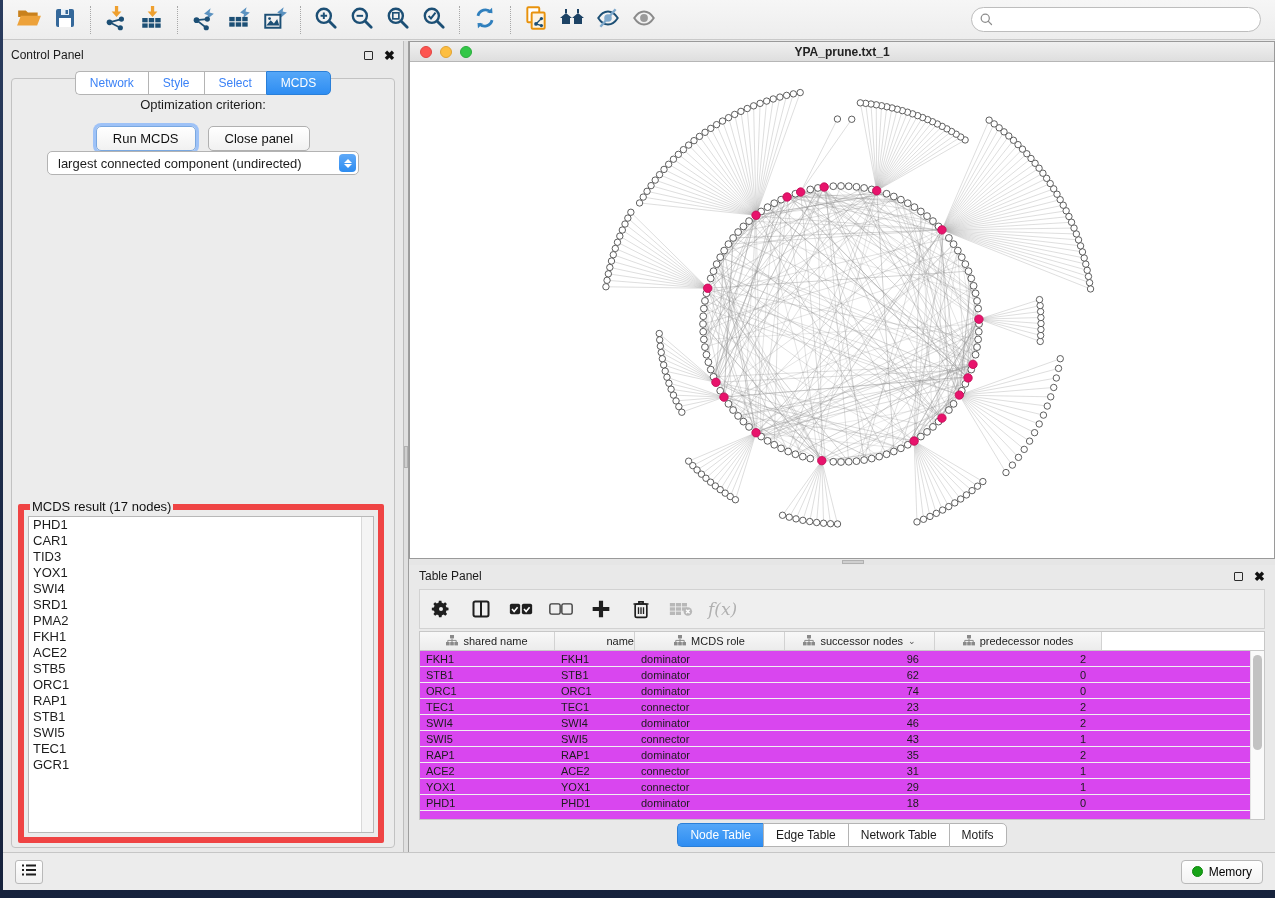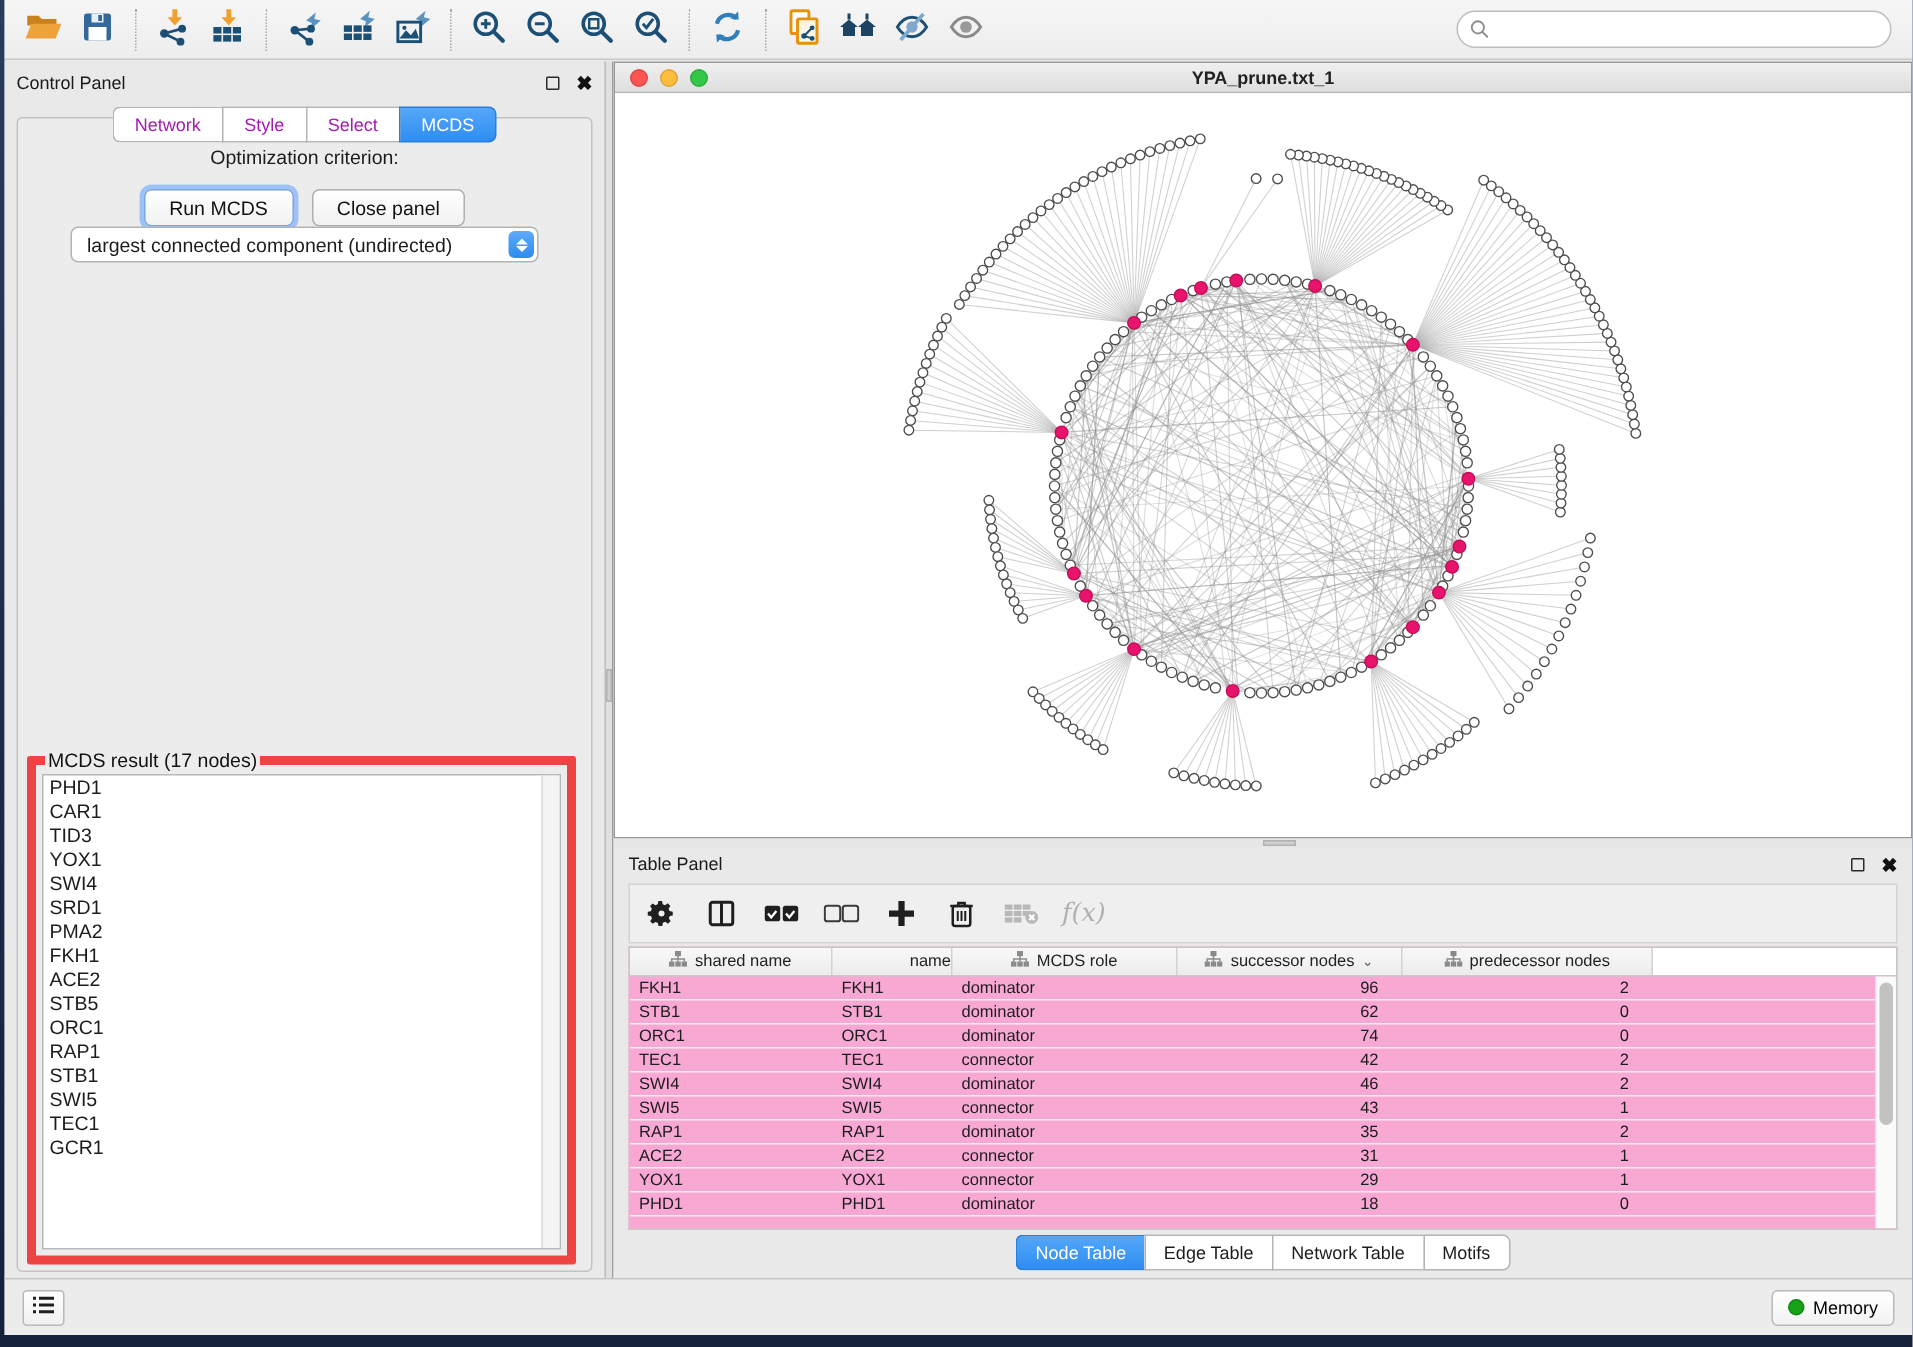--- a/index.html
+++ b/index.html
@@ -34,21 +34,21 @@
     position:absolute; left:0; top:41px; width:400px; bottom:38px;
     background:#e9e9e9; padding:4px 8px;
   }
   .panel-header { display:flex; align-items:center; height:20px; font-size:12px; color:#1a1a1a; }
   .panel-header .ph-title { flex:1; }
   .ph-float { width:9px; height:9px; border:1.6px solid #2b2b2b; border-radius:1px; margin-right:11px; cursor:pointer; }
   .ph-close { font-size:13px; font-weight:bold; color:#111; cursor:pointer; line-height:9px; }
   #cp-tabs { display:flex; justify-content:center; margin-top:6px; position:relative; z-index:2; }
   .cp-tab {
     font-size:12px; padding:4px 14px; background:#fff; border:1px solid #b4b4b4;
-    border-right:none; cursor:pointer; color:#a21caf;
+    border-right:none; cursor:pointer; color:#3b82f6;
   }
   .cp-tab:first-child { border-radius:5px 0 0 5px; }
   .cp-tab:last-child { border-right:1px solid #b4b4b4; border-radius:0 5px 5px 0; }
   .cp-tab.selected {
     background:linear-gradient(180deg,#55a7f8,#2e8df2); color:#fff;
     border-color:#2a7fd8;
   }
   #cp-content {
     position:absolute; left:8px; right:8px; top:37px; bottom:4px;
     background:#ececec; border:1px solid #c2c2c2; border-radius:4px;
@@ -123,21 +123,21 @@
   #tp-header .ph-title { flex:1; }
   #tp-toolbar {
     margin:2px 10px 0 10px; height:40px; background:#efefef;
     border:1px solid #d2d2d2; display:flex; align-items:center; padding:0 8px; gap:14px;
   }
   .tp-icon { width:26px; height:26px; display:flex; align-items:center; justify-content:center; background:none; border:none; cursor:pointer; }
   .tp-icon.disabled { cursor:default; }
   .fx-label { font-family:"DejaVu Serif", serif; font-style:italic; font-size:17px; color:#b0b0b0; }
   #tp-table {
     position:absolute; left:10px; right:10px; top:66px; bottom:32px;
-    background:#f9a8d4; border:1px solid #c7c7c7; overflow:hidden;
+    background:#d946ef; border:1px solid #c7c7c7; overflow:hidden;
   }
   #tp-thead { display:flex; height:19px; background:linear-gradient(180deg,#f8f8f8,#ececec); border-bottom:1px solid #c9c9c9; }
   .th-cell {
     display:flex; align-items:center; justify-content:center; gap:5px;
     font-size:11px; color:#222; border-right:1px solid #d2d2d2; overflow:hidden; cursor:pointer;
   }
   .th-sort { font-size:9px; color:#555; }
   #tp-tbody { position:absolute; left:0; right:14px; top:19px; bottom:0; overflow:hidden; }
   .t-row { display:flex; height:16px; line-height:16px; font-size:11px; border-bottom:1px solid #f0f0f0; cursor:pointer; }
   .t-cell { padding:0 6px; overflow:hidden; white-space:nowrap; }
@@ -1244,21 +1244,21 @@
             <div class="t-cell" style="width: 135px;">ORC1</div>
             <div class="t-cell" style="width: 80px;">ORC1</div>
             <div class="t-cell" style="width: 150px;">dominator</div>
             <div class="t-cell num" style="width: 150px;">74</div>
             <div class="t-cell num" style="width: 167px;">0</div>
           </div>
           <div class="t-row">
             <div class="t-cell" style="width: 135px;">TEC1</div>
             <div class="t-cell" style="width: 80px;">TEC1</div>
             <div class="t-cell" style="width: 150px;">connector</div>
-            <div class="t-cell num" style="width: 150px;">42</div>
+            <div class="t-cell num" style="width: 150px;">23</div>
             <div class="t-cell num" style="width: 167px;">2</div>
           </div>
           <div class="t-row">
             <div class="t-cell" style="width: 135px;">SWI4</div>
             <div class="t-cell" style="width: 80px;">SWI4</div>
             <div class="t-cell" style="width: 150px;">dominator</div>
             <div class="t-cell num" style="width: 150px;">46</div>
             <div class="t-cell num" style="width: 167px;">2</div>
           </div>
           <div class="t-row">

